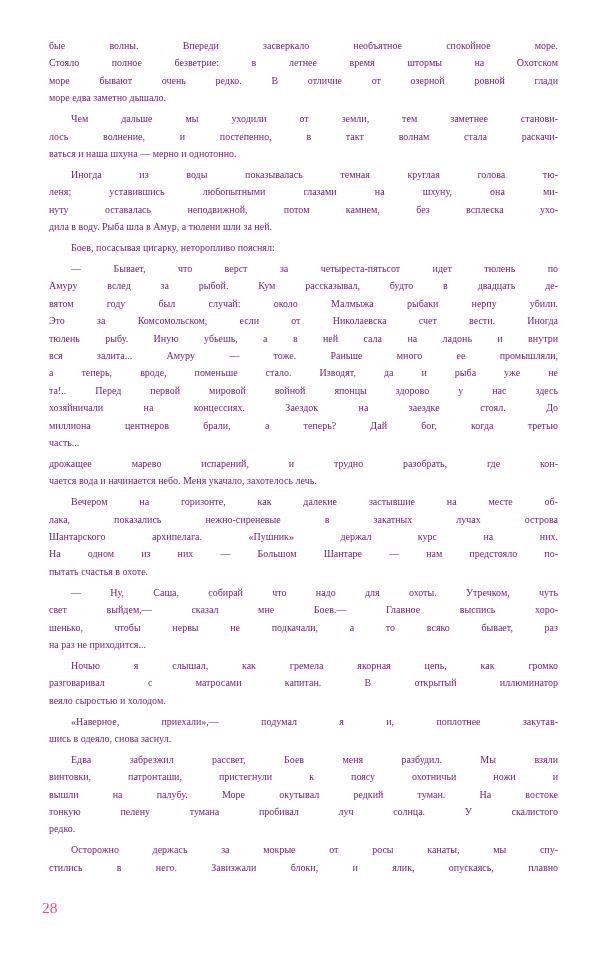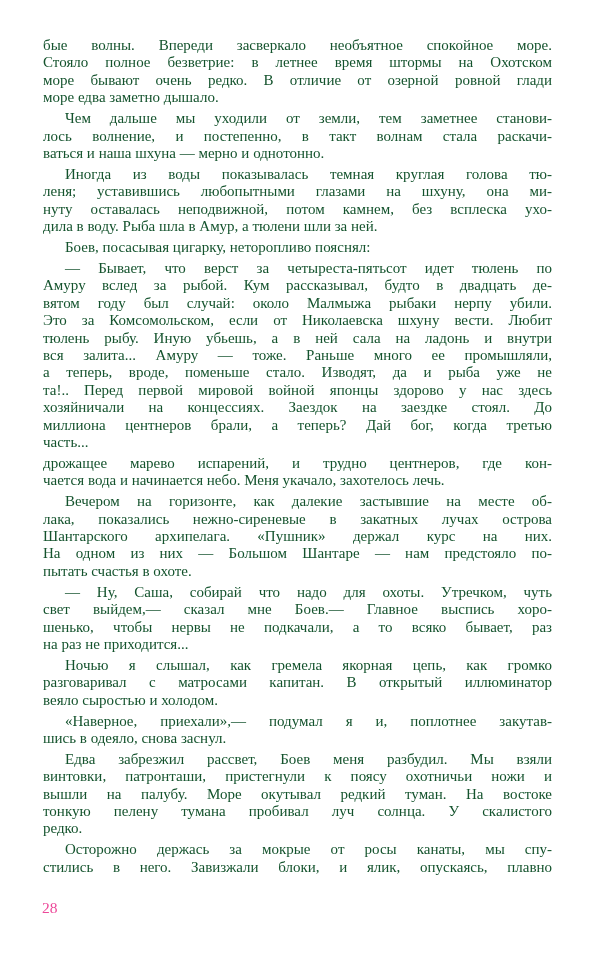--- a/index.html
+++ b/index.html
@@ -8,27 +8,27 @@
       background: #ffffff;
     }
     body {
       width: 600px;
       height: 955px;
       overflow: hidden;
       position: relative;
     }
     .page {
       position: absolute;
-      left: 43px;
+      left: 49px;
       top: 37px;
       width: 509px;
       font-family: "Liberation Serif", "DejaVu Serif", serif;
-      font-size: 15px;
+      font-size: 10px;
       line-height: 17.4px;
-      color: #14532d;
+      color: #701a75;
       text-align: justify;
     }
     .para {
       margin: 0 0 3.5px 0;
       text-indent: 22px;
       hyphens: manual;
     }
     .para.continuation {
       text-indent: 0;
     }
@@ -72,31 +72,31 @@
       <span class="line" style="text-indent: 0px;">нуту оставалась неподвижной, потом камнем, без всплеска ухо-</span>
       <span class="line last" style="text-indent: 0px;">дила в воду. Рыба шла в Амур, а тюлени шли за ней.</span>
     </div>
     <div class="para">
       <span class="line last" style="padding-left: 22px; text-indent: 0px;">Боев, посасывая цигарку, неторопливо пояснял:</span>
     </div>
     <div class="para">
       <span class="line" style="padding-left: 22px; text-indent: 0px;">— Бывает, что верст за четыреста-пятьсот идет тюлень по</span>
       <span class="line" style="text-indent: 0px;">Амуру вслед за рыбой. Кум рассказывал, будто в двадцать де-</span>
       <span class="line" style="text-indent: 0px;">вятом году был случай: около Малмыжа рыбаки нерпу убили.</span>
-      <span class="line" style="text-indent: 0px;">Это за Комсомольском, если от Николаевска шхуну вести. Любит</span>
+      <span class="line" style="text-indent: 0px;">Это за Комсомольском, если от Николаевска счет вести. Иногда</span>
       <span class="line" style="text-indent: 0px;">тюлень рыбу. Иную убьешь, а в ней сала на ладонь и внутри</span>
       <span class="line" style="text-indent: 0px;">вся залита... Амуру — тоже. Раньше много ее промышляли,</span>
       <span class="line" style="text-indent: 0px;">а теперь, вроде, поменьше стало. Изводят, да и рыба уже не</span>
       <span class="line" style="text-indent: 0px;">та!.. Перед первой мировой войной японцы здорово у нас здесь</span>
       <span class="line" style="text-indent: 0px;">хозяйничали на концессиях. Заездок на заездке стоял. До</span>
       <span class="line" style="text-indent: 0px;">миллиона центнеров брали, а теперь? Дай бог, когда третью</span>
       <span class="line last" style="text-indent: 0px;">часть...</span>
     </div>
     <div class="para">
-      <span class="line" style="text-indent: 0px;">дрожащее марево испарений, и трудно центнеров, где кон-</span>
+      <span class="line" style="text-indent: 0px;">дрожащее марево испарений, и трудно разобрать, где кон-</span>
       <span class="line last" style="text-indent: 0px;">чается вода и начинается небо. Меня укачало, захотелось лечь.</span>
     </div>
     <div class="para">
       <span class="line" style="padding-left: 22px; text-indent: 0px;">Вечером на горизонте, как далекие застывшие на месте об-</span>
       <span class="line" style="text-indent: 0px;">лака, показались нежно-сиреневые в закатных лучах острова</span>
       <span class="line" style="text-indent: 0px;">Шантарского архипелага. «Пушник» держал курс на них.</span>
       <span class="line" style="text-indent: 0px;">На одном из них — Большом Шантаре — нам предстояло по-</span>
       <span class="line last" style="text-indent: 0px;">пытать счастья в охоте.</span>
     </div>
     <div class="para">

